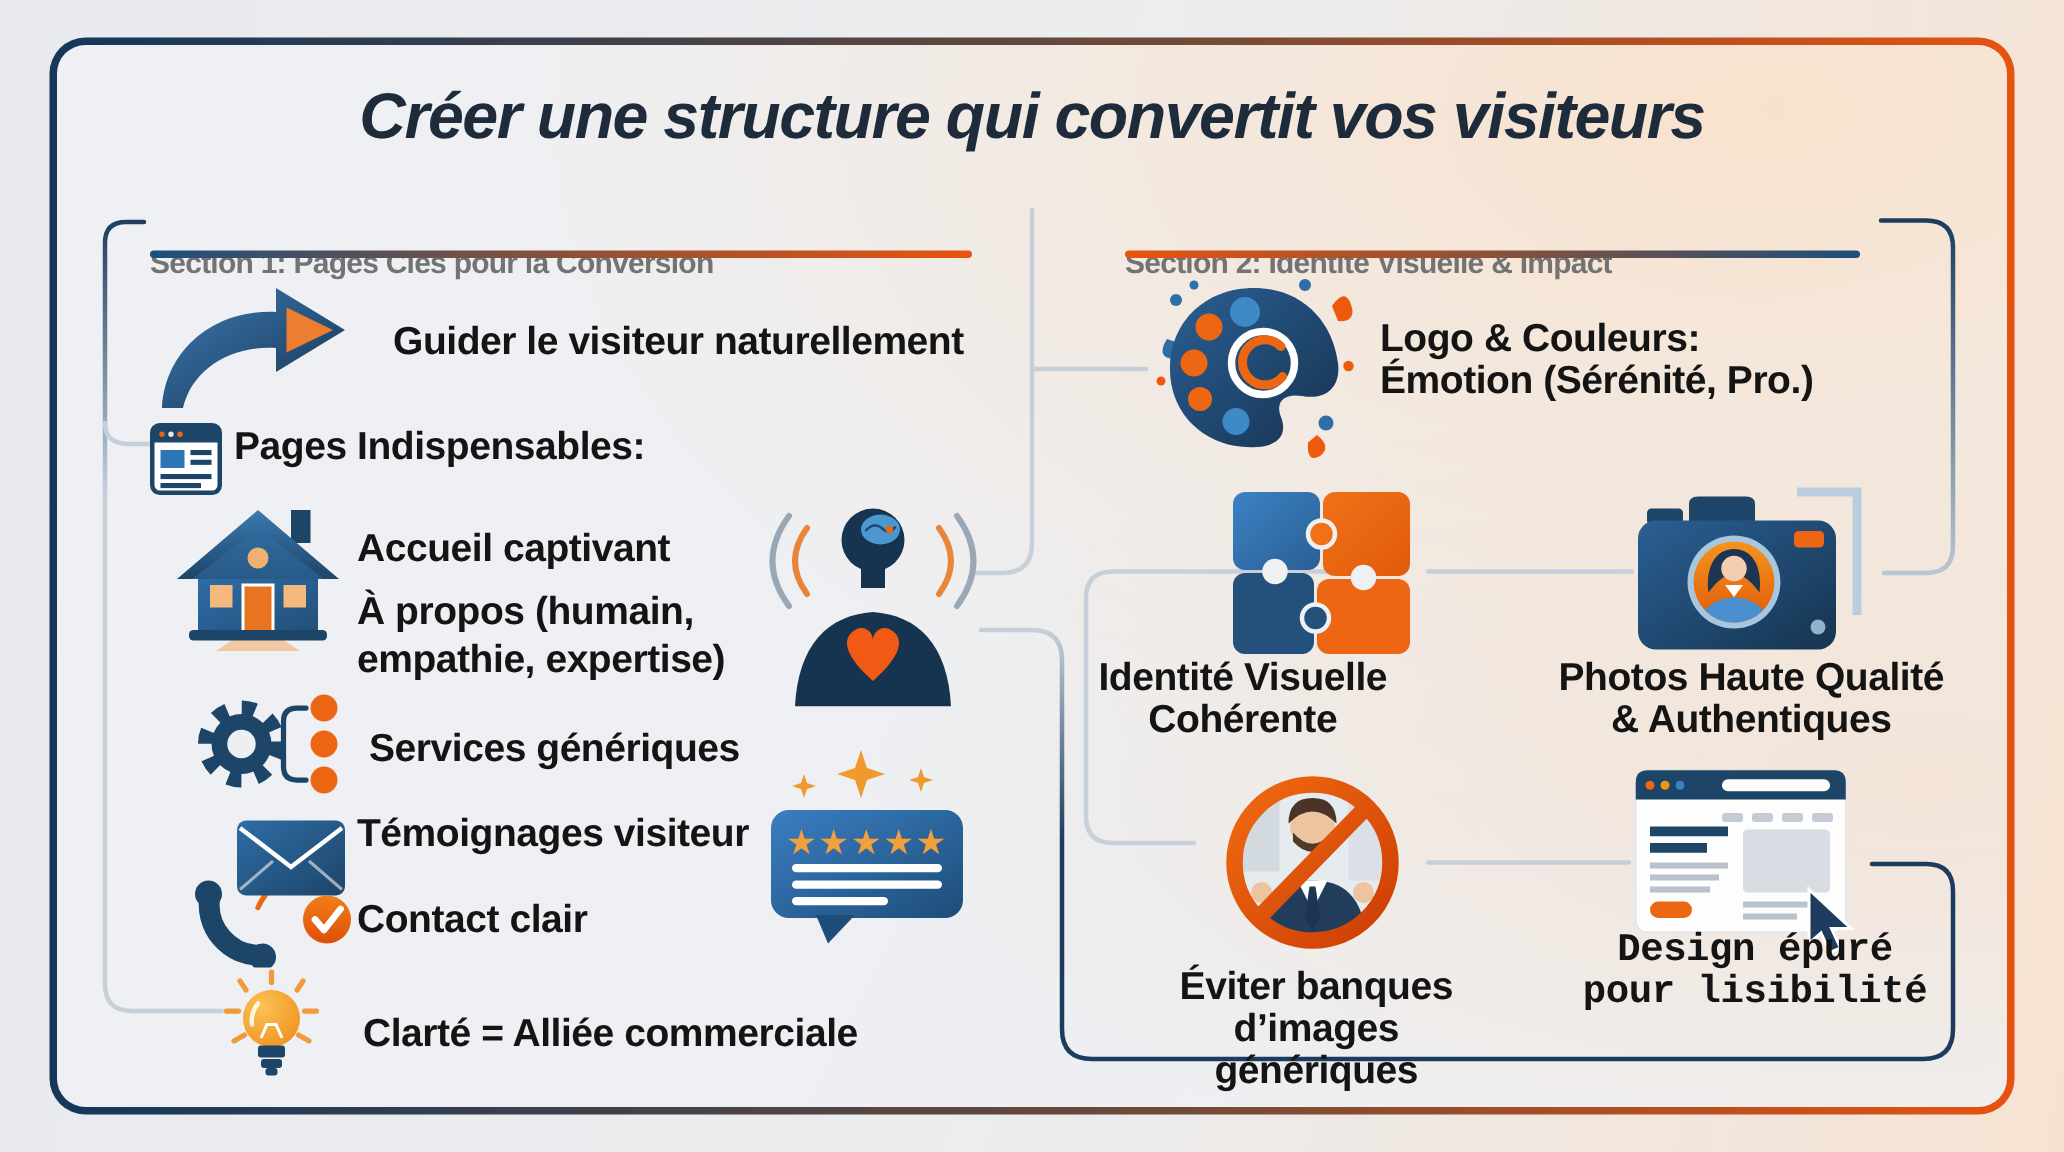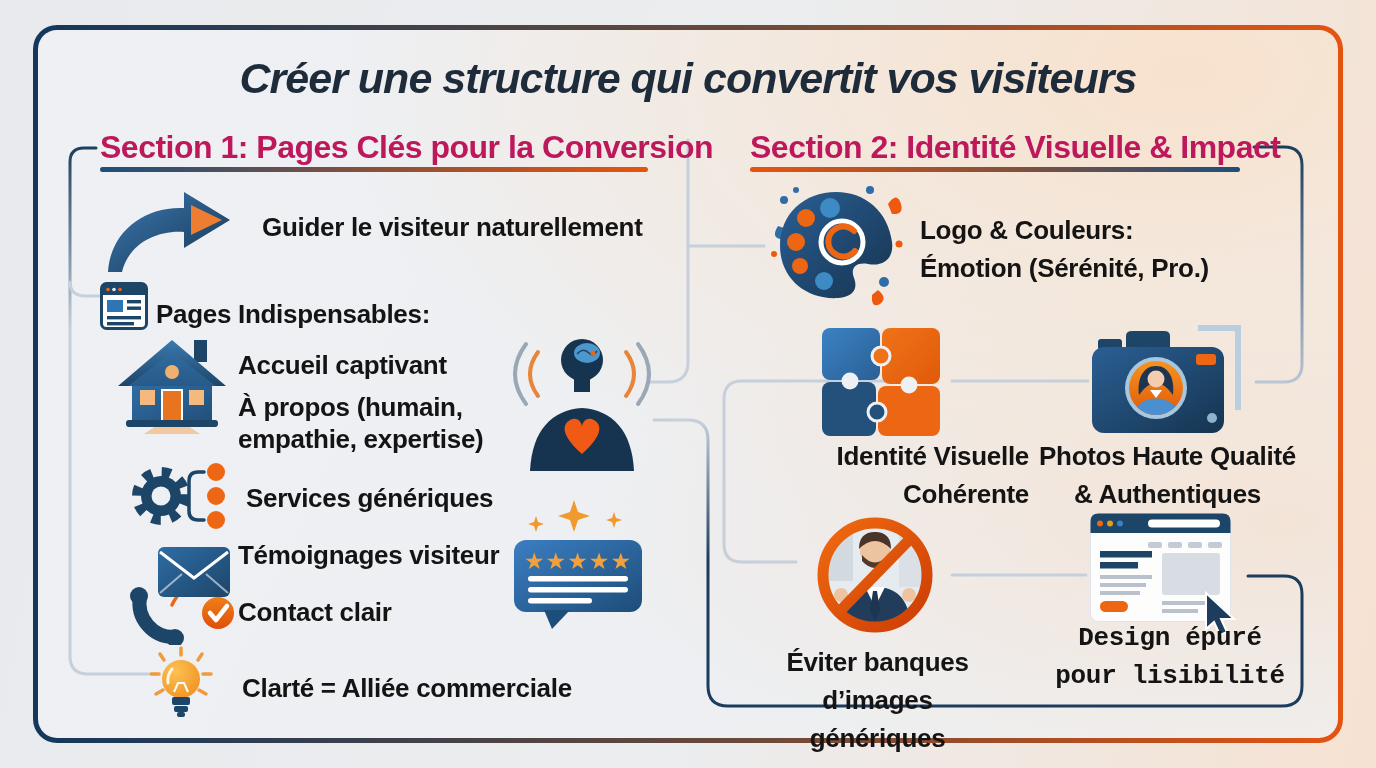--- a/index.html
+++ b/index.html
@@ -19,26 +19,26 @@
     background:
       radial-gradient(ellipse at 88% 6%, #f8e2cd 0%, rgba(248,226,205,0) 52%),
       radial-gradient(ellipse at 96% 70%, #f3e4d8 0%, rgba(243,228,216,0) 40%),
       linear-gradient(115deg,#eef0f3 0%,#edeff2 60%,#eff0f1 100%);
   }
   .abs{position:absolute;}
   .title{
     left:0;right:0;top:54px;text-align:center;
     font-size:43px;font-weight:700;letter-spacing:-1px;color:#1e2b3a;font-style:italic;
   }
-  .sec-header{font-size:32px;font-weight:700;color:#be185d;letter-spacing:-0.5px;}
+  .sec-header{font-size:20px;font-weight:700;color:#737373;letter-spacing:-0.5px;margin-top:36px;}
   .underline{height:5px;border-radius:3px;}
   .u1{background:linear-gradient(90deg,#1d4f7c 0%,#8a5139 50%,#e8540e 100%);}
   .u2{background:linear-gradient(90deg,#e8540e 0%,#8a5139 50%,#1d4f7c 100%);}
   .item{font-size:26px;font-weight:700;color:#141414;letter-spacing:-0.3px;white-space:pre-line;line-height:32px;}
-  .caption{font-size:26px;font-weight:700;color:#141414;letter-spacing:-0.3px;white-space:pre-line;line-height:38px;text-align:center;}
+  .caption{font-size:26px;font-weight:700;color:#141414;letter-spacing:-0.3px;white-space:pre-line;line-height:28px;text-align:center;}
   .left-cap{text-align:left;}
   .icon{line-height:0;}
   svg{display:block;}
   #connectors{left:0;top:0;pointer-events:none;}
   .z1{z-index:2;}
 </style>
 </head>
 <body>
 
 <div class="frame abs">
@@ -101,21 +101,21 @@
     <circle cx="8" cy="7.5" r="1.8" fill="#ed6613"></circle>
       <circle cx="14" cy="7.5" r="1.8" fill="#e8e8e8"></circle>
       <circle cx="20" cy="7.5" r="1.8" fill="#ed6613"></circle>
     <rect x="7" y="18" width="16" height="12" fill="#2e75b6"></rect>
     <rect x="27" y="18" width="14" height="3.4" fill="#1d4568"></rect>
       <rect x="27" y="24.5" width="14" height="3.4" fill="#1d4568"></rect>
     <rect x="7" y="34" width="34" height="3.4" fill="#1d4568"></rect>
       <rect x="7" y="40" width="27" height="3.4" fill="#1d4568"></rect>
   </svg>
 </div>
-<div class="abs item z1" style="left:156px;top:298px;">Pages Indispensables:</div>
+<div class="abs item z1" style="left:156px;top:281px;">Pages Indispensables:</div>
 
 <div class="abs icon z1" style="left:112px;top:330px;">
   <svg width="120" height="105" viewBox="0 0 120 105">
     <defs>
       <linearGradient id="hr" x1="0" y1="0" x2="0" y2="1">
           <stop offset="0" stop-color="#3b7ab0"></stop>
           <stop offset="1" stop-color="#1d4568"></stop>
         </linearGradient>
       <linearGradient id="hb" x1="0" y1="0" x2="1" y2="1">
           <stop offset="0" stop-color="#2e6da6"></stop>
@@ -295,21 +295,21 @@
     <rect x="2" y="2" width="58" height="52" rx="8" fill="url(#pzb)"></rect>
     <rect x="62" y="2" width="58" height="56" rx="8" fill="url(#pzo)"></rect>
     <rect x="2" y="56" width="54" height="54" rx="8" fill="#24507c"></rect>
     <rect x="58" y="60" width="62" height="50" rx="8" fill="#ed6613"></rect>
     <circle cx="61" cy="30" r="9" fill="#f07218" stroke="#eef0f3" stroke-width="3"></circle>
     <circle cx="30" cy="55" r="8.5" fill="#eef0f3"></circle>
     <circle cx="57" cy="86" r="9" fill="#24507c" stroke="#eef0f3" stroke-width="3"></circle>
     <circle cx="89" cy="59" r="8.5" fill="#eef0f3"></circle>
   </svg>
 </div>
-<div class="abs caption z1" style="left:794px;top:437px;width:235px;text-align:right;">Identité Visuelle
+<div class="abs caption z1" style="left:711px;top:437px;width:235px;">Identité Visuelle
 Cohérente</div>
 
 <div class="abs icon z1" style="left:1092px;top:320px;">
   <svg width="152" height="122" viewBox="0 0 152 122">
     <defs>
       <linearGradient id="cam" x1="0" y1="0" x2="1" y2="1">
           <stop offset="0" stop-color="#2a5f94"></stop>
           <stop offset="1" stop-color="#16344f"></stop>
         </linearGradient>
       <linearGradient id="len" x1="0" y1="0" x2="0" y2="1">

